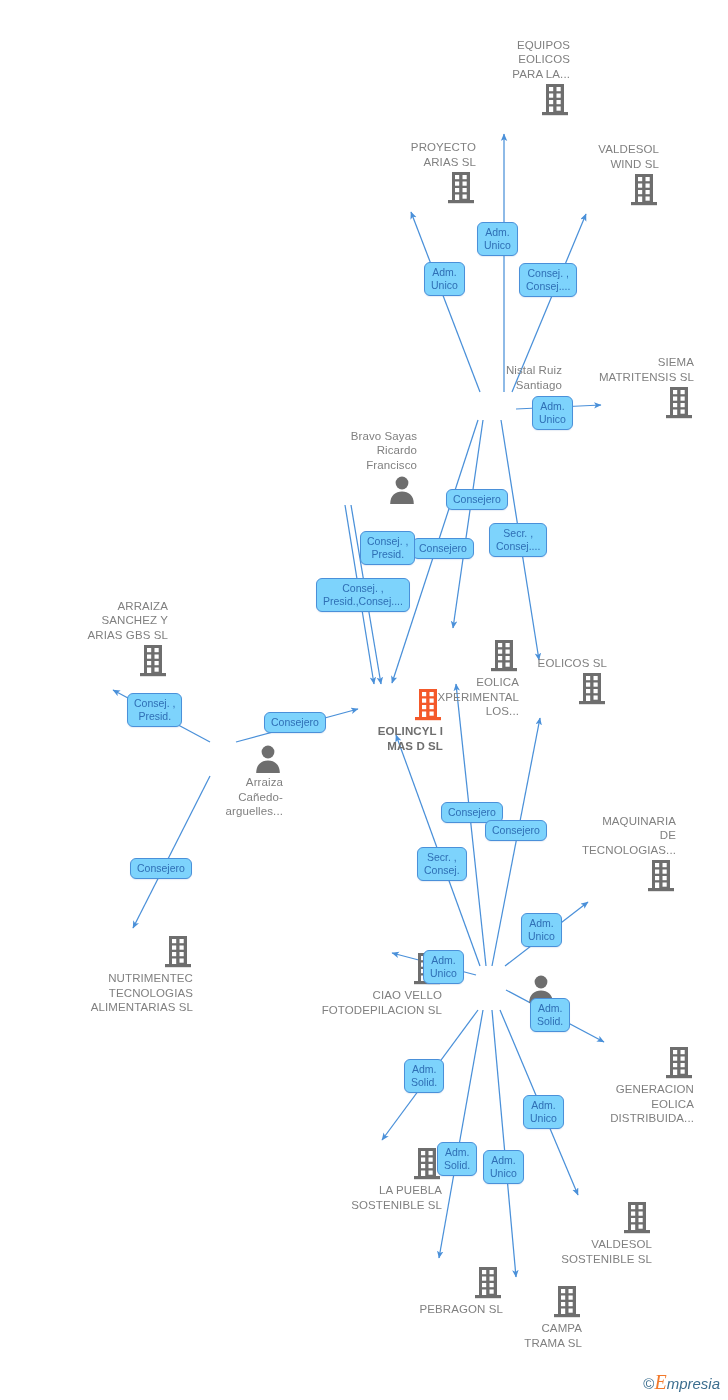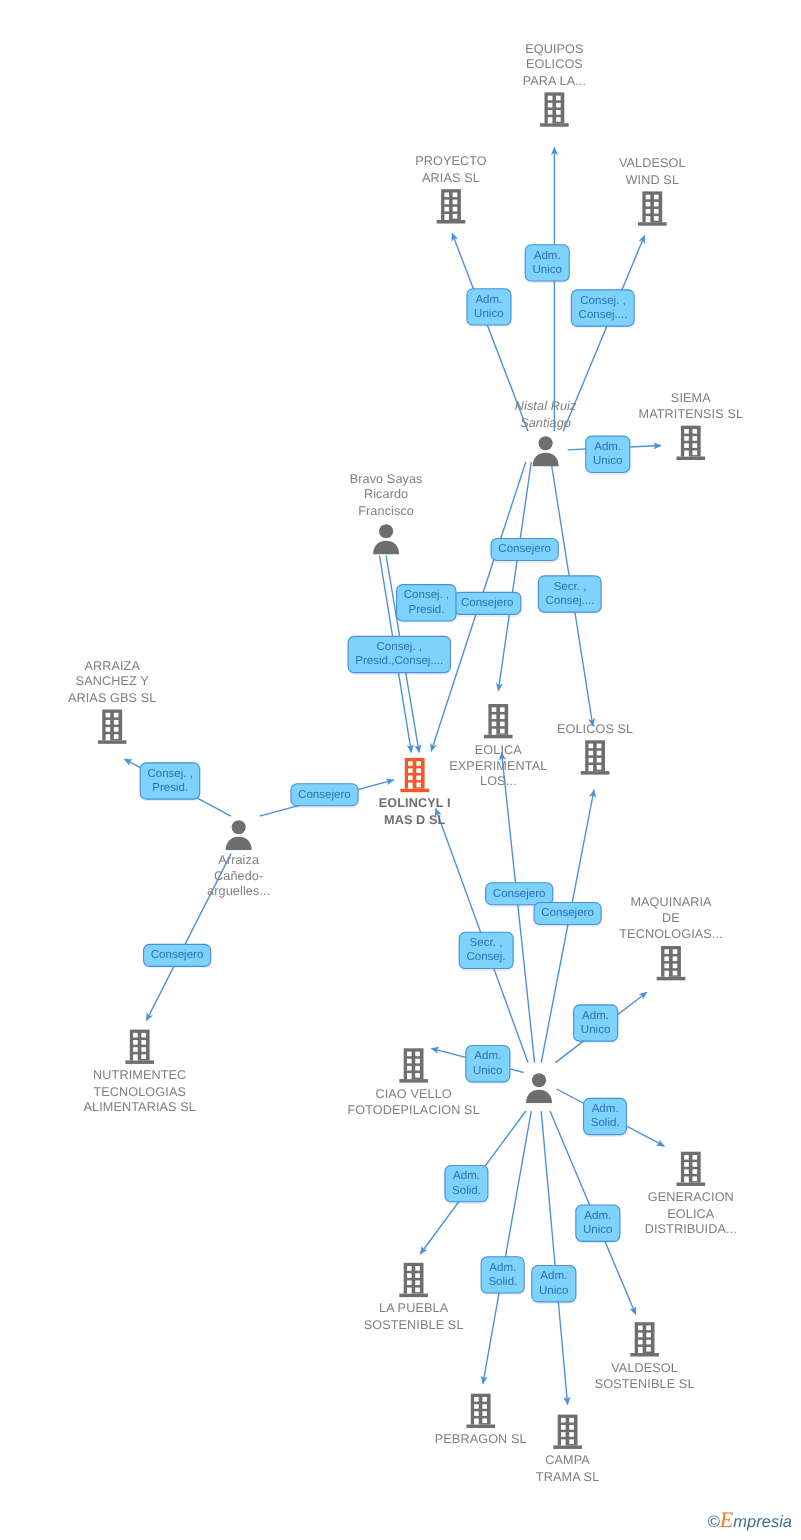--- a/index.html
+++ b/index.html
@@ -25,21 +25,21 @@
     width: 728px;
     height: 1400px;
     pointer-events: none;
   }
 
   
   .node {
     position: absolute;
     width: 132px;
     margin-left: -66px;            
-    text-align: center;
+    text-align: right;
     z-index: 5;
   }
   .node .glyph {
     display: block;
     margin: 0 auto;
     line-height: 0;
   }
   .node .caption {
     display: block;
     margin-top: 2px;
@@ -170,21 +170,21 @@
             <rect x="16.5" y="4" width="4.2" height="4.2" fill="#ffffff"></rect>
             <rect x="9" y="10.5" width="4.2" height="4.2" fill="#ffffff"></rect>
             <rect x="16.5" y="10.5" width="4.2" height="4.2" fill="#ffffff"></rect>
             <rect x="9" y="17" width="4.2" height="4.2" fill="#ffffff"></rect>
             <rect x="16.5" y="17" width="4.2" height="4.2" fill="#ffffff"></rect>
             <rect x="9" y="23.5" width="4.2" height="5.5" fill="#ffffff"></rect>
             <rect x="16.5" y="23.5" width="4.2" height="4.2" fill="#ffffff"></rect>
           </svg></span>
       </div>
       <div class="node" style="left: 496px; top: 363px;">
-        <span class="caption" style="margin-top: 0px; margin-bottom: 2px; font-style: italic;">Nistal Ruiz
+        <span class="caption" style="margin-top: 0px; margin-bottom: 2px;">Nistal Ruiz
 Santiago</span>
         <span class="glyph"><svg width="30" height="30" viewBox="0 0 30 30" xmlns="http://www.w3.org/2000/svg">
             <circle cx="15" cy="9" r="6.4" fill="#6e6e6e"></circle>
             <path d="M3.2 30 C3.2 21.4 8.6 17.6 15 17.6 C21.4 17.6 26.8 21.4 26.8 30 Z" fill="#6e6e6e"></path>
           </svg></span>
       </div>
       <div class="node" style="left: 351px; top: 428.5px;">
         <span class="caption" style="margin-top: 0px; margin-bottom: 2px;">Bravo Sayas
 Ricardo
 Francisco</span>

